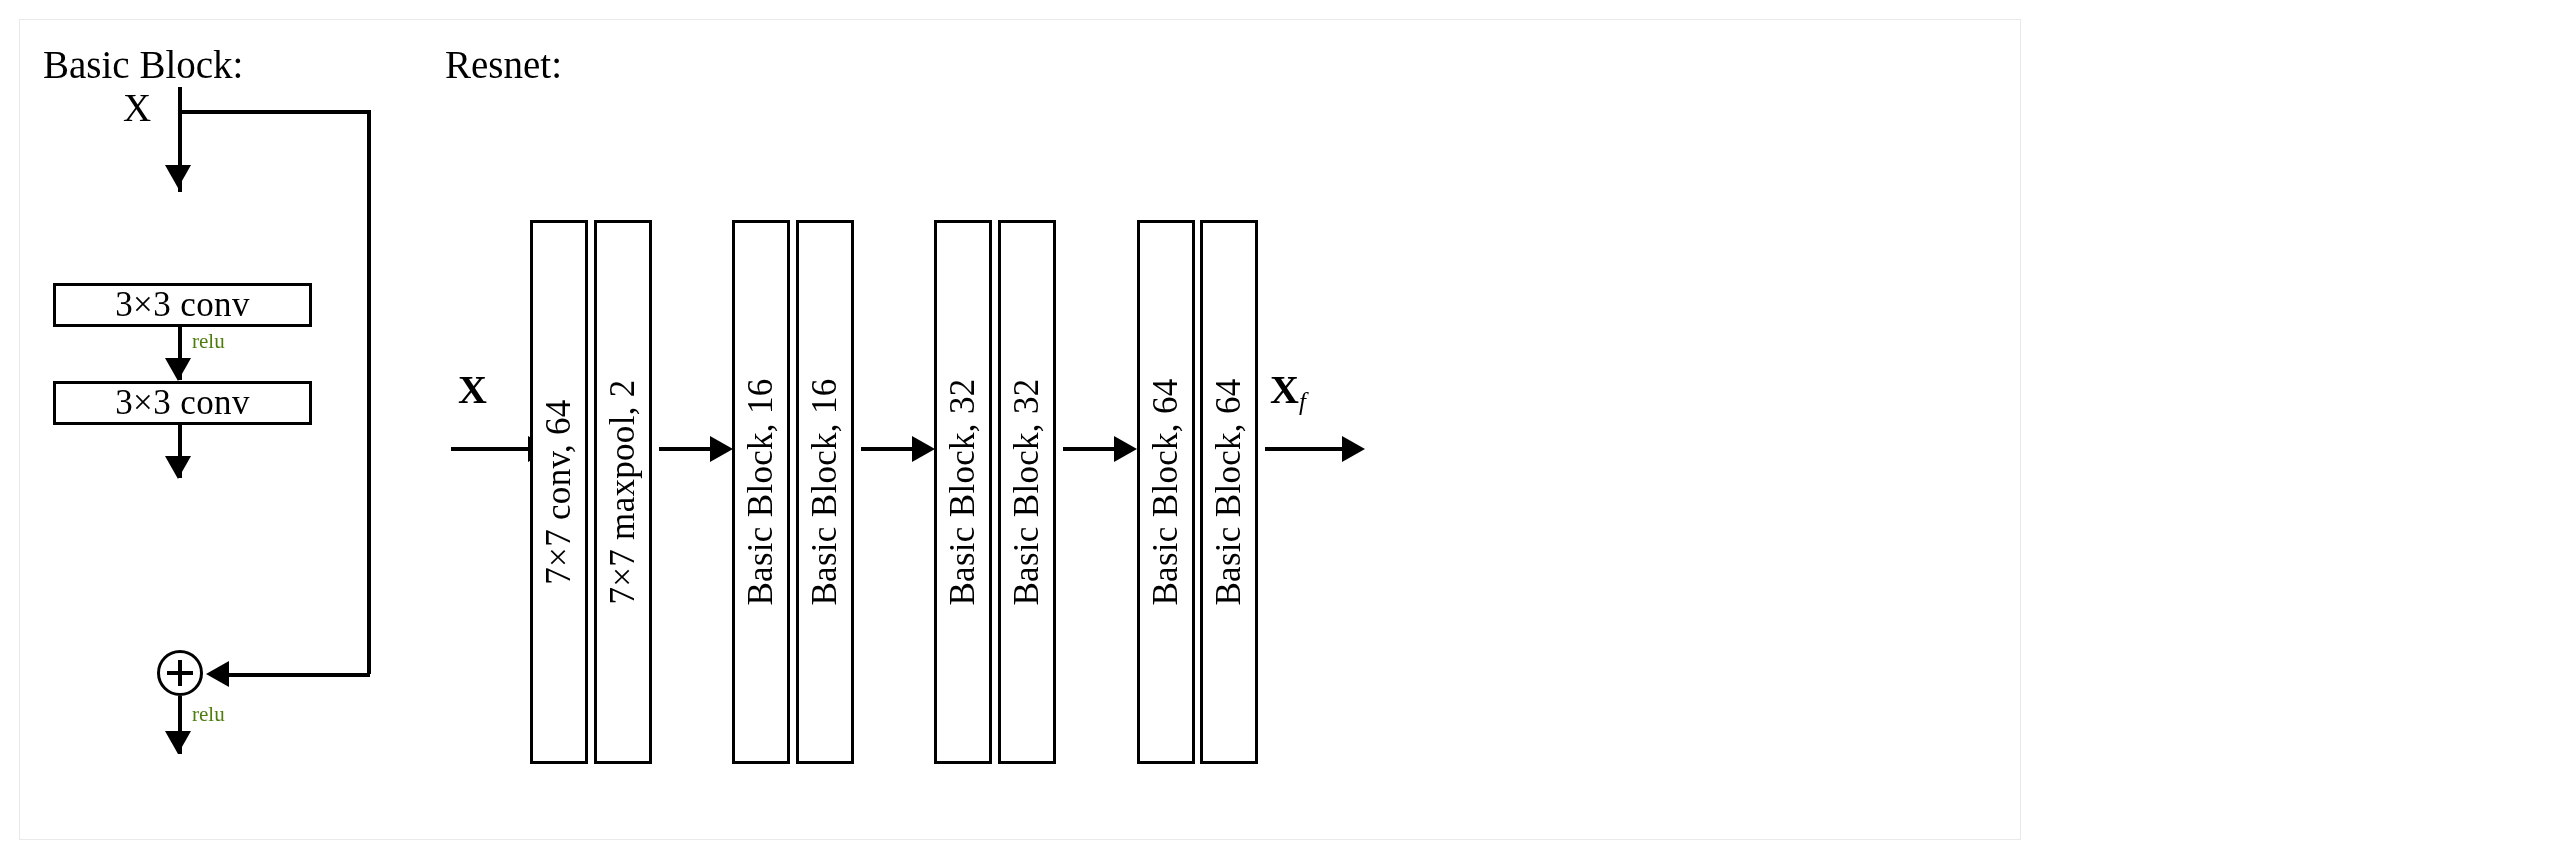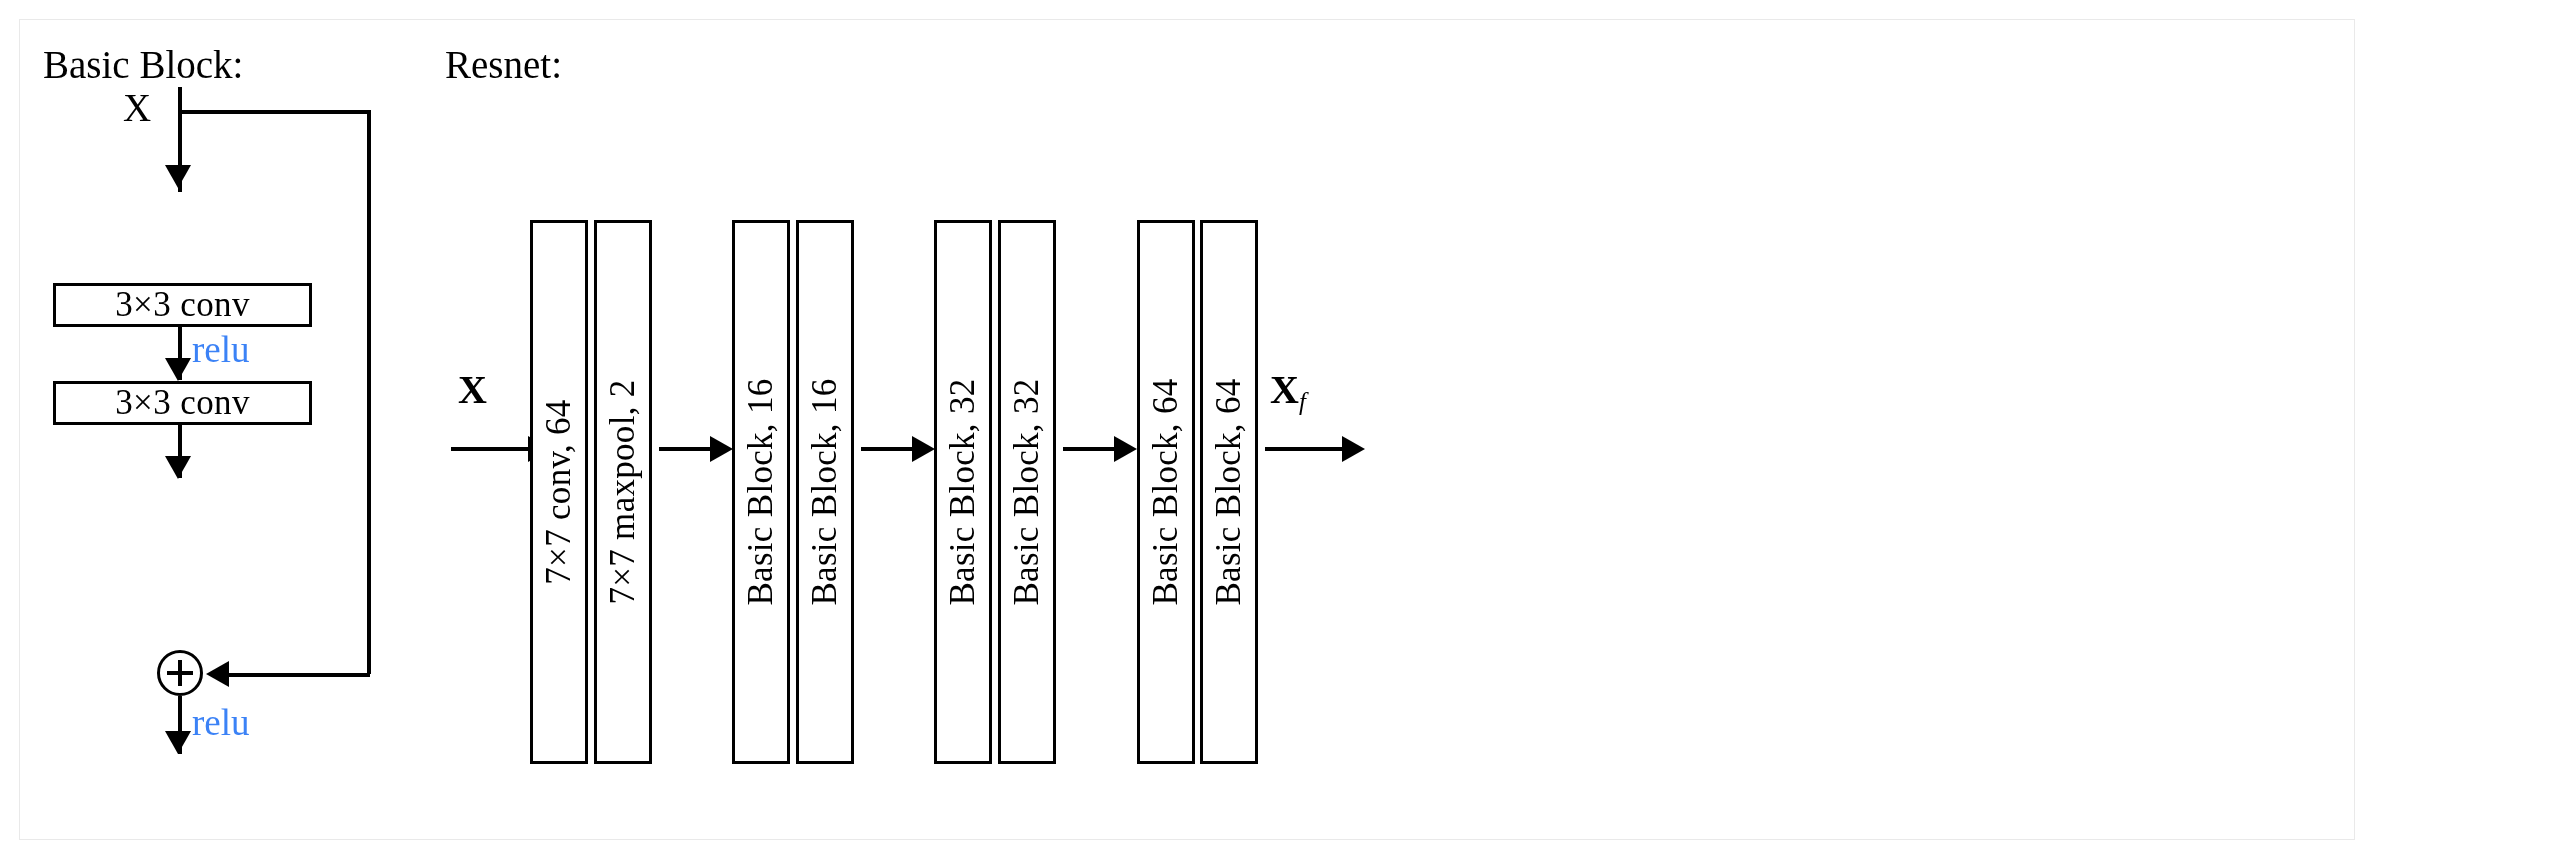--- a/index.html
+++ b/index.html
@@ -13,21 +13,21 @@
     height: 865px;
     background: #ffffff;
     font-family: "Liberation Serif", "DejaVu Serif", serif;
     overflow: hidden;
   }
   
   #frame {
     position: absolute;
     left: 19px;
     top: 19px;
-    width: 2336px;
+    width: 2002px;
     height: 821px;
     border: 1.8px solid #e9e9e9;
     box-sizing: border-box;
     background: #ffffff;
   }
   .hdr {
     position: absolute;
     font-size: 39px;
     color: #000;
     white-space: nowrap;
@@ -73,22 +73,22 @@
     background: #fff;
     display: flex;
     align-items: center;
     justify-content: center;
     font-size: 35px;
     color: #000;
     letter-spacing: 0.4px;
   }
   .lbl {
     position: absolute;
-    font-size: 37px;
-    color: #3b82f6;
+    font-size: 21px;
+    color: #4d7c0f;
     white-space: nowrap;
     line-height: 1;
   }
   .lbl-x {
     position: absolute;
     font-size: 39px;
     color: #000;
     white-space: nowrap;
     line-height: 1;
   }

